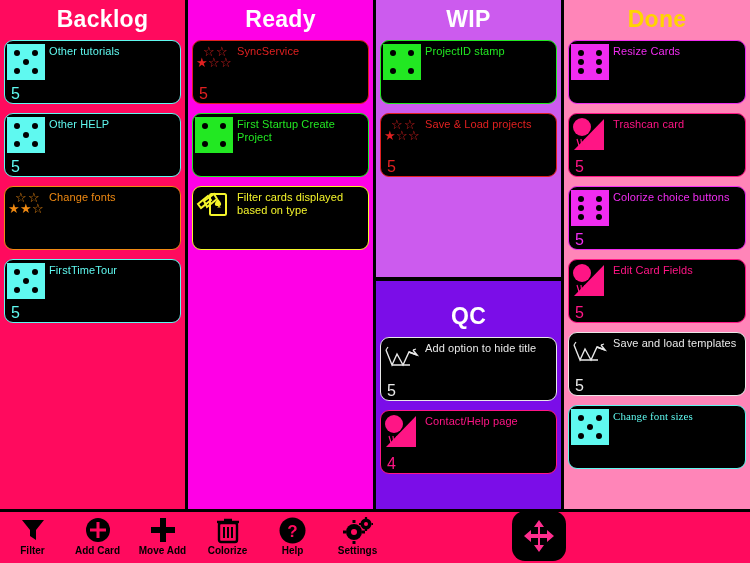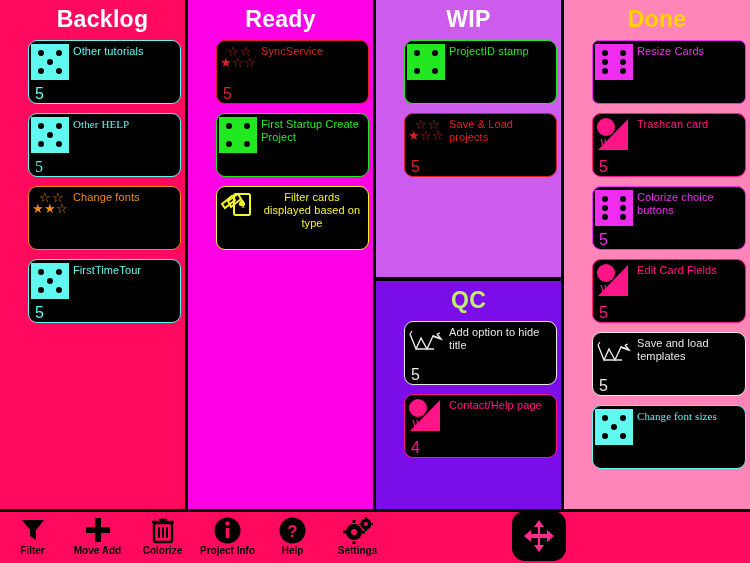--- a/index.html
+++ b/index.html
@@ -32,21 +32,20 @@
     font-weight: bold;
     letter-spacing: .3px;
   }
   .col-body {
     flex: 1 1 auto;
     padding: 2px 4px;
     display: flex;
     flex-direction: column;
     gap: 9px;
     overflow: hidden;
-    margin-left: 24px;
   }
   
   .card {
     position: relative;
     background: #000;
     border: 1px solid #888;
     border-radius: 9px;
     height: 64px;
     flex: 0 0 64px;
     overflow: hidden;
@@ -180,21 +179,21 @@
               <i></i>
               <i style="background: transparent;"></i>
               <i></i>
               <i style="background: transparent;"></i>
               <i></i>
             </span>
           </span>
           <div class="card-title" style="color: rgb(95, 249, 240);">Other tutorials</div>
           <div class="card-count" style="color: rgb(95, 249, 240);">5</div>
         </div>
-        <div class="card" style="border-color: rgb(95, 249, 240); font-family: Liberation Serif, serif;">
+        <div class="card" style="border-color: rgb(95, 249, 240);">
           <span class="badge">
             <span class="dice" style="background: rgb(95, 249, 240);">
               <i></i>
               <i style="background: transparent;"></i>
               <i></i>
               <i style="background: transparent;"></i>
               <i></i>
               <i style="background: transparent;"></i>
               <i></i>
               <i style="background: transparent;"></i>
@@ -244,21 +243,21 @@
               <i style="background: transparent;"></i>
               <i style="background: transparent;"></i>
               <i style="background: transparent;"></i>
               <i></i>
               <i style="background: transparent;"></i>
               <i></i>
             </span>
           </span>
           <div class="card-title" style="color: rgb(34, 232, 34);">First Startup Create Project</div>
         </div>
-        <div class="card" style="border-color: rgb(245, 245, 42); text-align: center;">
+        <div class="card" style="border-color: rgb(245, 245, 42);">
           <span class="badge"><svg class="cardstack" viewBox="0 0 40 36">
               <path d="M3 14 L13 6 L16 10 L6 18 Z" fill="none" stroke="#F5F52A" stroke-width="2"></path>
               <path d="M9 11 L19 4 L22 9 L12 17 Z" fill="none" stroke="#F5F52A" stroke-width="2"></path>
               <rect x="15" y="4" width="16" height="21" rx="1.5" fill="none" stroke="#F5F52A" stroke-width="2"></rect>
               <path d="M23 9 c-4 4 -4 7 -1 7 h2 c3 0 3 -3 -1 -7 z" fill="#F5F52A"></path>
               <path d="M22.2 17.5 h3.6 l-1.8 -2 z" fill="#F5F52A"></path>
             </svg></span>
           <div class="card-title" style="color: rgb(245, 245, 42);">Filter cards displayed based on type</div>
         </div>
       </div>
@@ -283,21 +282,21 @@
           <div class="card-title" style="color: rgb(34, 232, 34);">ProjectID stamp</div>
         </div>
         <div class="card" style="border-color: rgb(224, 32, 32);">
           <span class="badge"><span class="stars" style="color: rgb(224, 32, 32);"><span style="left: 8px; top: 1px;">☆</span><span style="left: 21px; top: 1px;">☆</span><span style="left: 1px; top: 12px;">★</span><span style="left: 13px; top: 12px;">☆</span><span style="left: 25px; top: 12px;">☆</span></span></span>
           <div class="card-title" style="color: rgb(224, 32, 32);">Save &amp; Load projects</div>
           <div class="card-count" style="color: rgb(224, 32, 32);">5</div>
         </div>
       </div>
     </div>
     <div class="column" style="left: 376px; top: 281px; width: 185px; height: 228px; background: rgb(123, 13, 232);">
-      <div class="col-head" style="color: #bef264;">QC</div>
+      <div class="col-head" style="color: #ffffff; margin-top: 16px;">QC</div>
       <div class="col-body">
         <div class="card" style="border-color: rgb(232, 232, 232);">
           <span class="badge"><svg class="crown" viewBox="0 0 40 36">
               <path d="M3 9 L9 24 L14 13 L20 24 L26 11 L34 14 L30 9" fill="none" stroke="#E8E8E8" stroke-width="1.4"></path>
               <path d="M9 24 L27 24" fill="none" stroke="#E8E8E8" stroke-width="1.4"></path>
               <path d="M26 11 L34 14" fill="none" stroke="#E8E8E8" stroke-width="1.4"></path>
               <path d="M3 9 L5 6 M30 9 L33 8" fill="none" stroke="#E8E8E8" stroke-width="1.2"></path>
             </svg></span>
           <div class="card-title" style="color: rgb(232, 232, 232);">Add option to hide title</div>
           <div class="card-count" style="color: rgb(232, 232, 232);">5</div>
@@ -309,21 +308,21 @@
               <path d="M6 22 l3 10 M10 22 l1 10 M14 22 l-1 10" stroke="#FF1585" stroke-width="1.2" fill="none"></path>
             </svg></span>
           <div class="card-title" style="color: rgb(255, 21, 133);">Contact/Help page</div>
           <div class="card-count" style="color: rgb(255, 21, 133);">4</div>
         </div>
       </div>
     </div>
     <div class="column" style="left: 564px; top: 0px; width: 186px; height: 509px; background: rgb(255, 133, 184);">
       <div class="col-head" style="color: rgb(255, 212, 0);">Done</div>
       <div class="col-body">
-        <div class="card" style="border-color: rgb(240, 44, 240); border-radius: 7px;">
+        <div class="card" style="border-color: rgb(240, 44, 240);">
           <span class="badge">
             <span class="dice" style="background: rgb(240, 44, 240);">
               <i></i>
               <i style="background: transparent;"></i>
               <i></i>
               <i></i>
               <i style="background: transparent;"></i>
               <i></i>
               <i></i>
               <i style="background: transparent;"></i>
@@ -403,44 +402,43 @@
         <div class="glyph">
           <svg width="26" height="26" viewBox="0 0 26 26">
             <path d="M2 3 H24 L16 13 V23 L10 19 V13 Z" fill="#000"></path>
           </svg>
         </div>
         <div class="tlabel">Filter</div>
       </div>
       <div class="tool">
         <div class="glyph">
           <svg width="26" height="26" viewBox="0 0 26 26">
+            <circle cx="13" cy="13" r="12" fill="#000"></circle>
+            <path d="M13 5 V21 M5 13 H21" stroke="#FF0A5E" stroke-width="3"></path>
+          </svg>
+        </div>
+        <div class="tlabel">Add Card</div>
+      </div>
+      <div class="tool">
+        <div class="glyph">
+          <svg width="26" height="26" viewBox="0 0 26 26">
             <path d="M13 1 V25 M1 13 H25" stroke="#000" stroke-width="6"></path>
           </svg>
         </div>
         <div class="tlabel">Move Add</div>
       </div>
       <div class="tool">
         <div class="glyph">
           <svg width="24" height="27" viewBox="0 0 24 27">
             <rect x="3" y="6" width="18" height="19" rx="2" fill="none" stroke="#000" stroke-width="2.4"></rect>
             <path d="M1 5 H23 M8 3 H16" stroke="#000" stroke-width="2.4"></path>
             <path d="M8 10 V21 M12 10 V21 M16 10 V21" stroke="#000" stroke-width="2"></path>
           </svg>
         </div>
         <div class="tlabel">Colorize</div>
-      </div>
-      <div class="tool">
-        <div class="glyph">
-          <svg width="27" height="27" viewBox="0 0 27 27">
-            <circle cx="13.5" cy="13.5" r="13" fill="#000"></circle>
-            <circle cx="13.5" cy="6.5" r="2.3" fill="#FF0A5E"></circle>
-            <path d="M13.5 11 V21" stroke="#FF0A5E" stroke-width="3.6"></path>
-          </svg>
-        </div>
-        <div class="tlabel">Project Info</div>
       </div>
       <div class="tool">
         <div class="glyph">
           <svg width="27" height="27" viewBox="0 0 27 27">
             <circle cx="13.5" cy="13.5" r="13" fill="#000"></circle>
             <text x="13.5" y="20" font-size="17" font-weight="bold" text-anchor="middle" fill="#FF0A5E" font-family="Liberation Sans">?</text>
           </svg>
         </div>
         <div class="tlabel">Help</div>
       </div>

